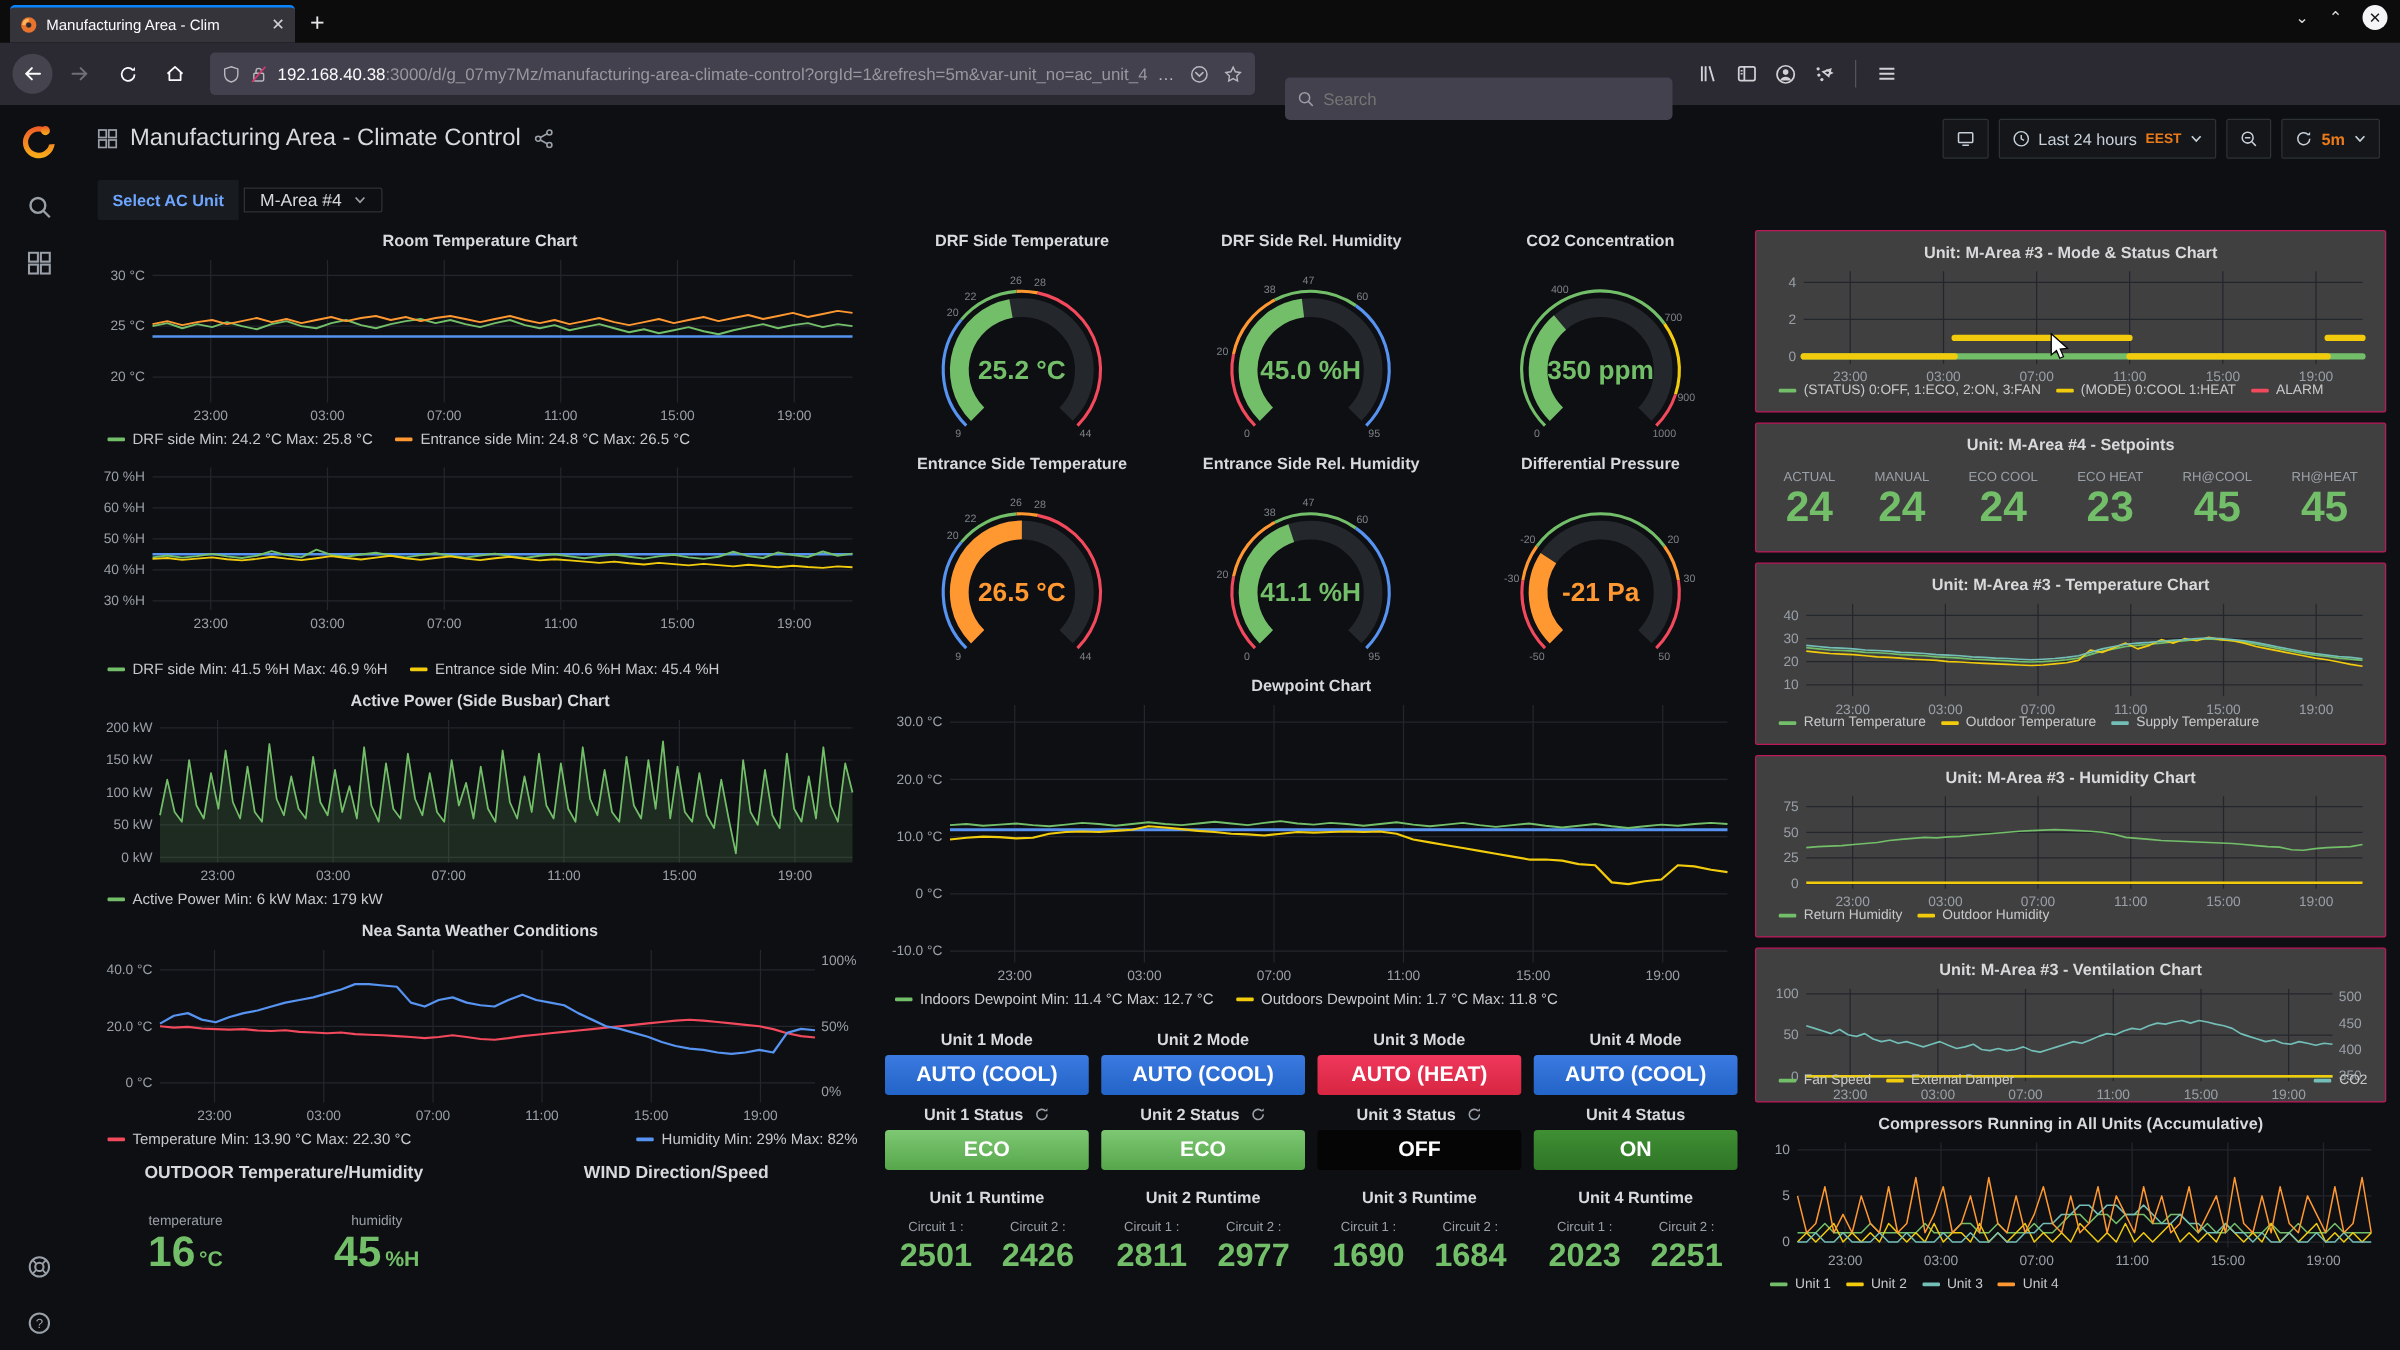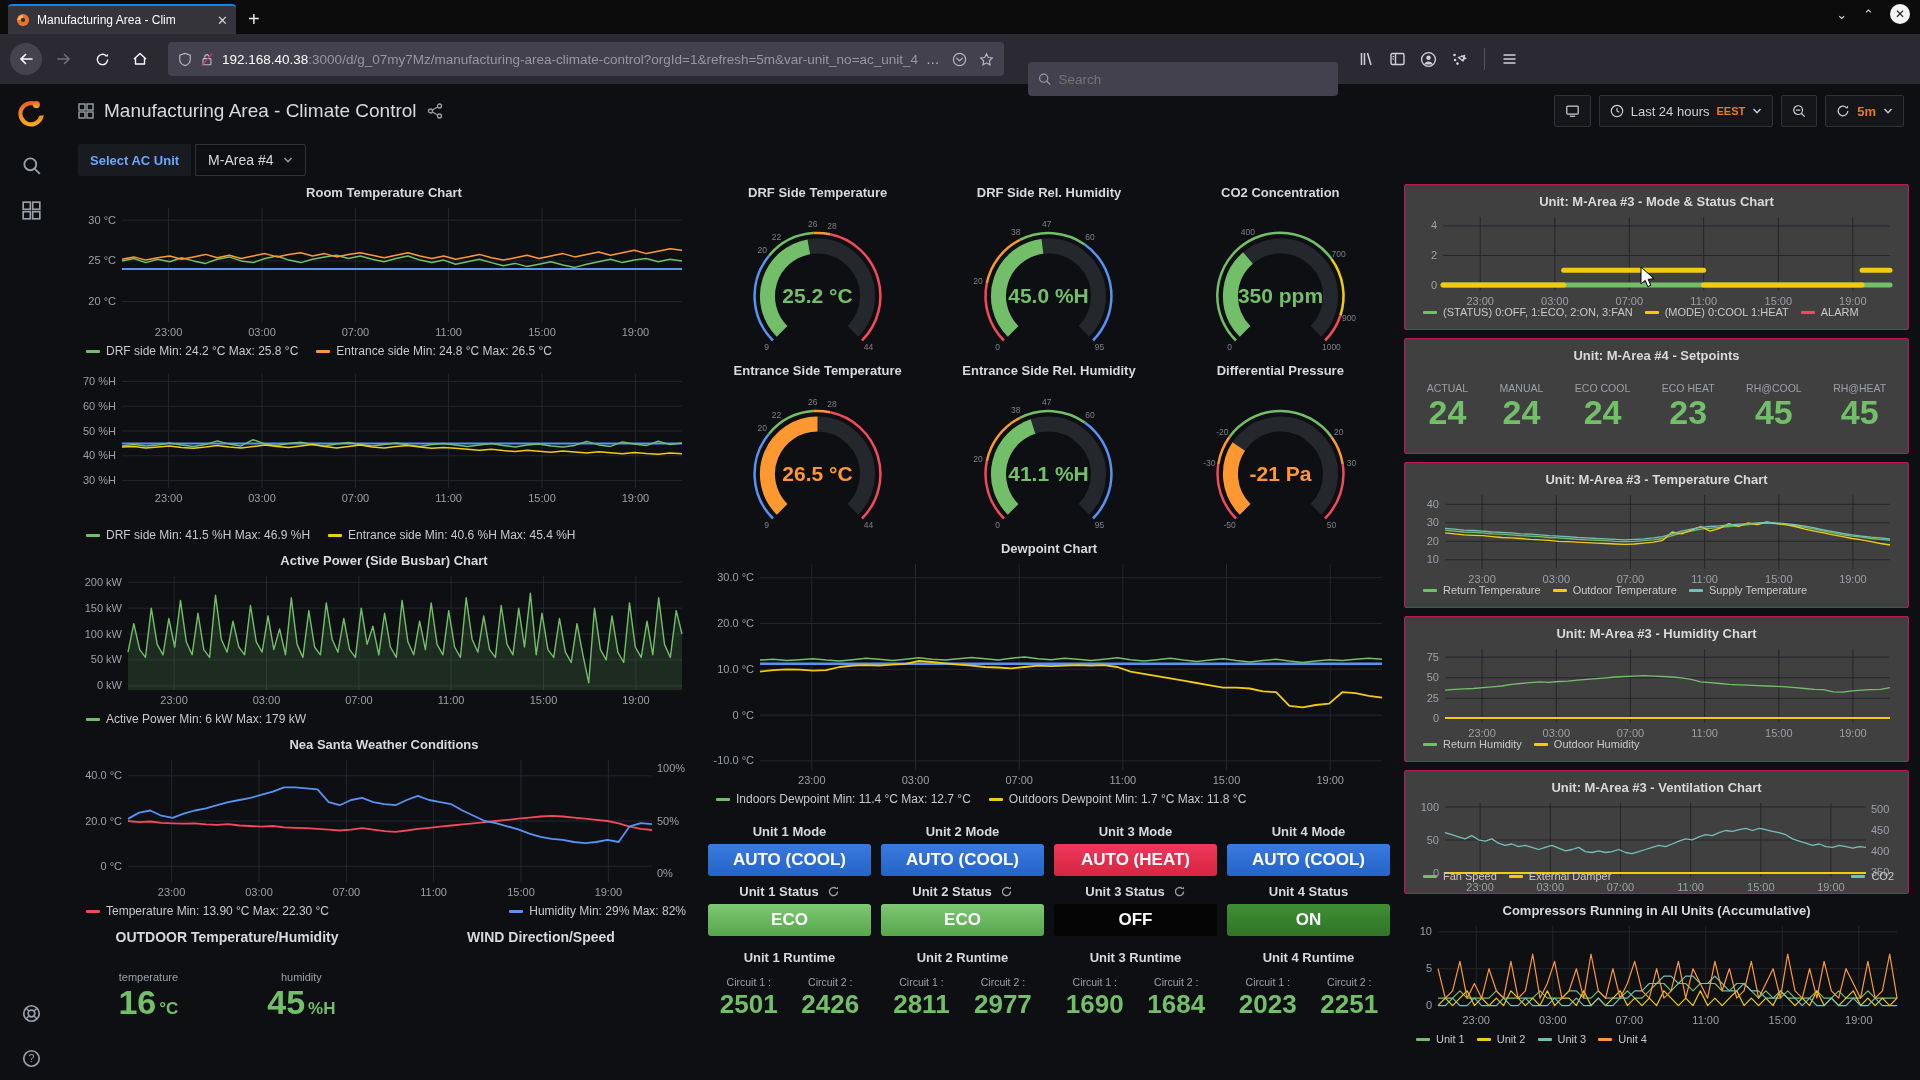--- a/index.html
+++ b/index.html
@@ -34,21 +34,21 @@
   .main{flex:1;display:flex;flex-direction:column;min-width:0;}
   .pageheader{height:54px;display:flex;align-items:center;padding:0 16px;gap:10px;}
   .ph-title{font-size:19px;color:#d8d9da;}
   .ph-right{margin-left:auto;display:flex;align-items:center;gap:8px;}
   .hbtn{height:32px;border:1px solid #2c3235;background:#14161a;border-radius:2px;color:#c7d0d9;
     display:flex;align-items:center;gap:7px;padding:0 10px;font-size:13px;}
   .hbtn .tz{color:#eb7b18;font-size:11px;font-weight:bold;}
   .hbtn .ref{color:#eb7b18;font-weight:bold;}
   .varrow{height:44px;display:flex;align-items:center;padding:0 16px;gap:0;}
   .varlabel{background:#181b1f;color:#6ea6ff;font-size:13px;font-weight:bold;height:32px;display:flex;align-items:center;padding:0 12px;border-radius:2px 0 0 2px;}
-  .vardrop{border:1px solid #2c3235;height:32px;display:flex;align-items:center;gap:10px;padding:0 12px;font-size:14px;color:#d8d9da;border-radius:0 2px 2px 0;margin-left:4px;}
+  .vardrop{border:1px solid #2c3235;height:20px;display:flex;align-items:center;gap:10px;padding:0 12px;font-size:14px;color:#d8d9da;border-radius:0 2px 2px 0;margin-left:4px;}
   .dashgrid{flex:1;display:grid;grid-template-columns:620px 690px 505px;gap:10px;padding:2px 8px 8px 12px;}
   .col{display:flex;flex-direction:column;gap:8px;min-width:0;}
   .panel{display:flex;flex-direction:column;min-height:0;}
   .panel.boxed{background:#404040;border:1px solid #be185d;border-radius:2px;padding:8px 6px;}
   .ptitle{text-align:center;font-size:13px;font-weight:bold;color:#d8d9da;height:18px;line-height:18px;flex:none;white-space:nowrap;}
   .chart{flex:1;min-height:0;}
   .legend{flex:none;height:18px;display:flex;align-items:center;gap:18px;padding-left:12px;font-size:12px;color:#c8c9ca;white-space:nowrap;overflow:hidden;text-align:right;}
   .legend .rt{margin-left:auto;padding-right:8px;display:flex;gap:18px;}
   .legend .li{display:inline-flex;align-items:center;gap:6px;}
   .legend .li i{width:14px;height:3px;border-radius:1px;display:inline-block;}
@@ -769,21 +769,21 @@
                 <line x1="152.7" x2="292.6" y1="59.3" y2="59.3" stroke="#f2cc0c" stroke-width="5" stroke-linecap="round"></line>
                 <line x1="451.1" x2="479.0" y1="59.3" y2="59.3" stroke="#f2cc0c" stroke-width="5" stroke-linecap="round"></line>
               </svg>
             </div>
           <div class="legend" style="font-size:11px;gap:12px">
               <span class="li"><i style="background:#73bf69"></i>(STATUS) 0:OFF, 1:ECO, 2:ON, 3:FAN</span>
               <span class="li"><i style="background:#f2cc0c"></i>(MODE) 0:COOL 1:HEAT</span>
               <span class="li"><i style="background:#f2495c"></i>ALARM</span>
             </div>
         </div>
-        <div class="panel boxed" style="height:116px">
+        <div class="panel boxed" style="height:104px">
           <div class="ptitle">Unit: M-Area #4 - Setpoints</div>
           <div class="sp-grid">
             <div class="sp">
                 <div class="sl">ACTUAL</div>
                 <div class="sv">24</div>
               </div>
             <div class="sp">
                 <div class="sl">MANUAL</div>
                 <div class="sv">24</div>
               </div>

